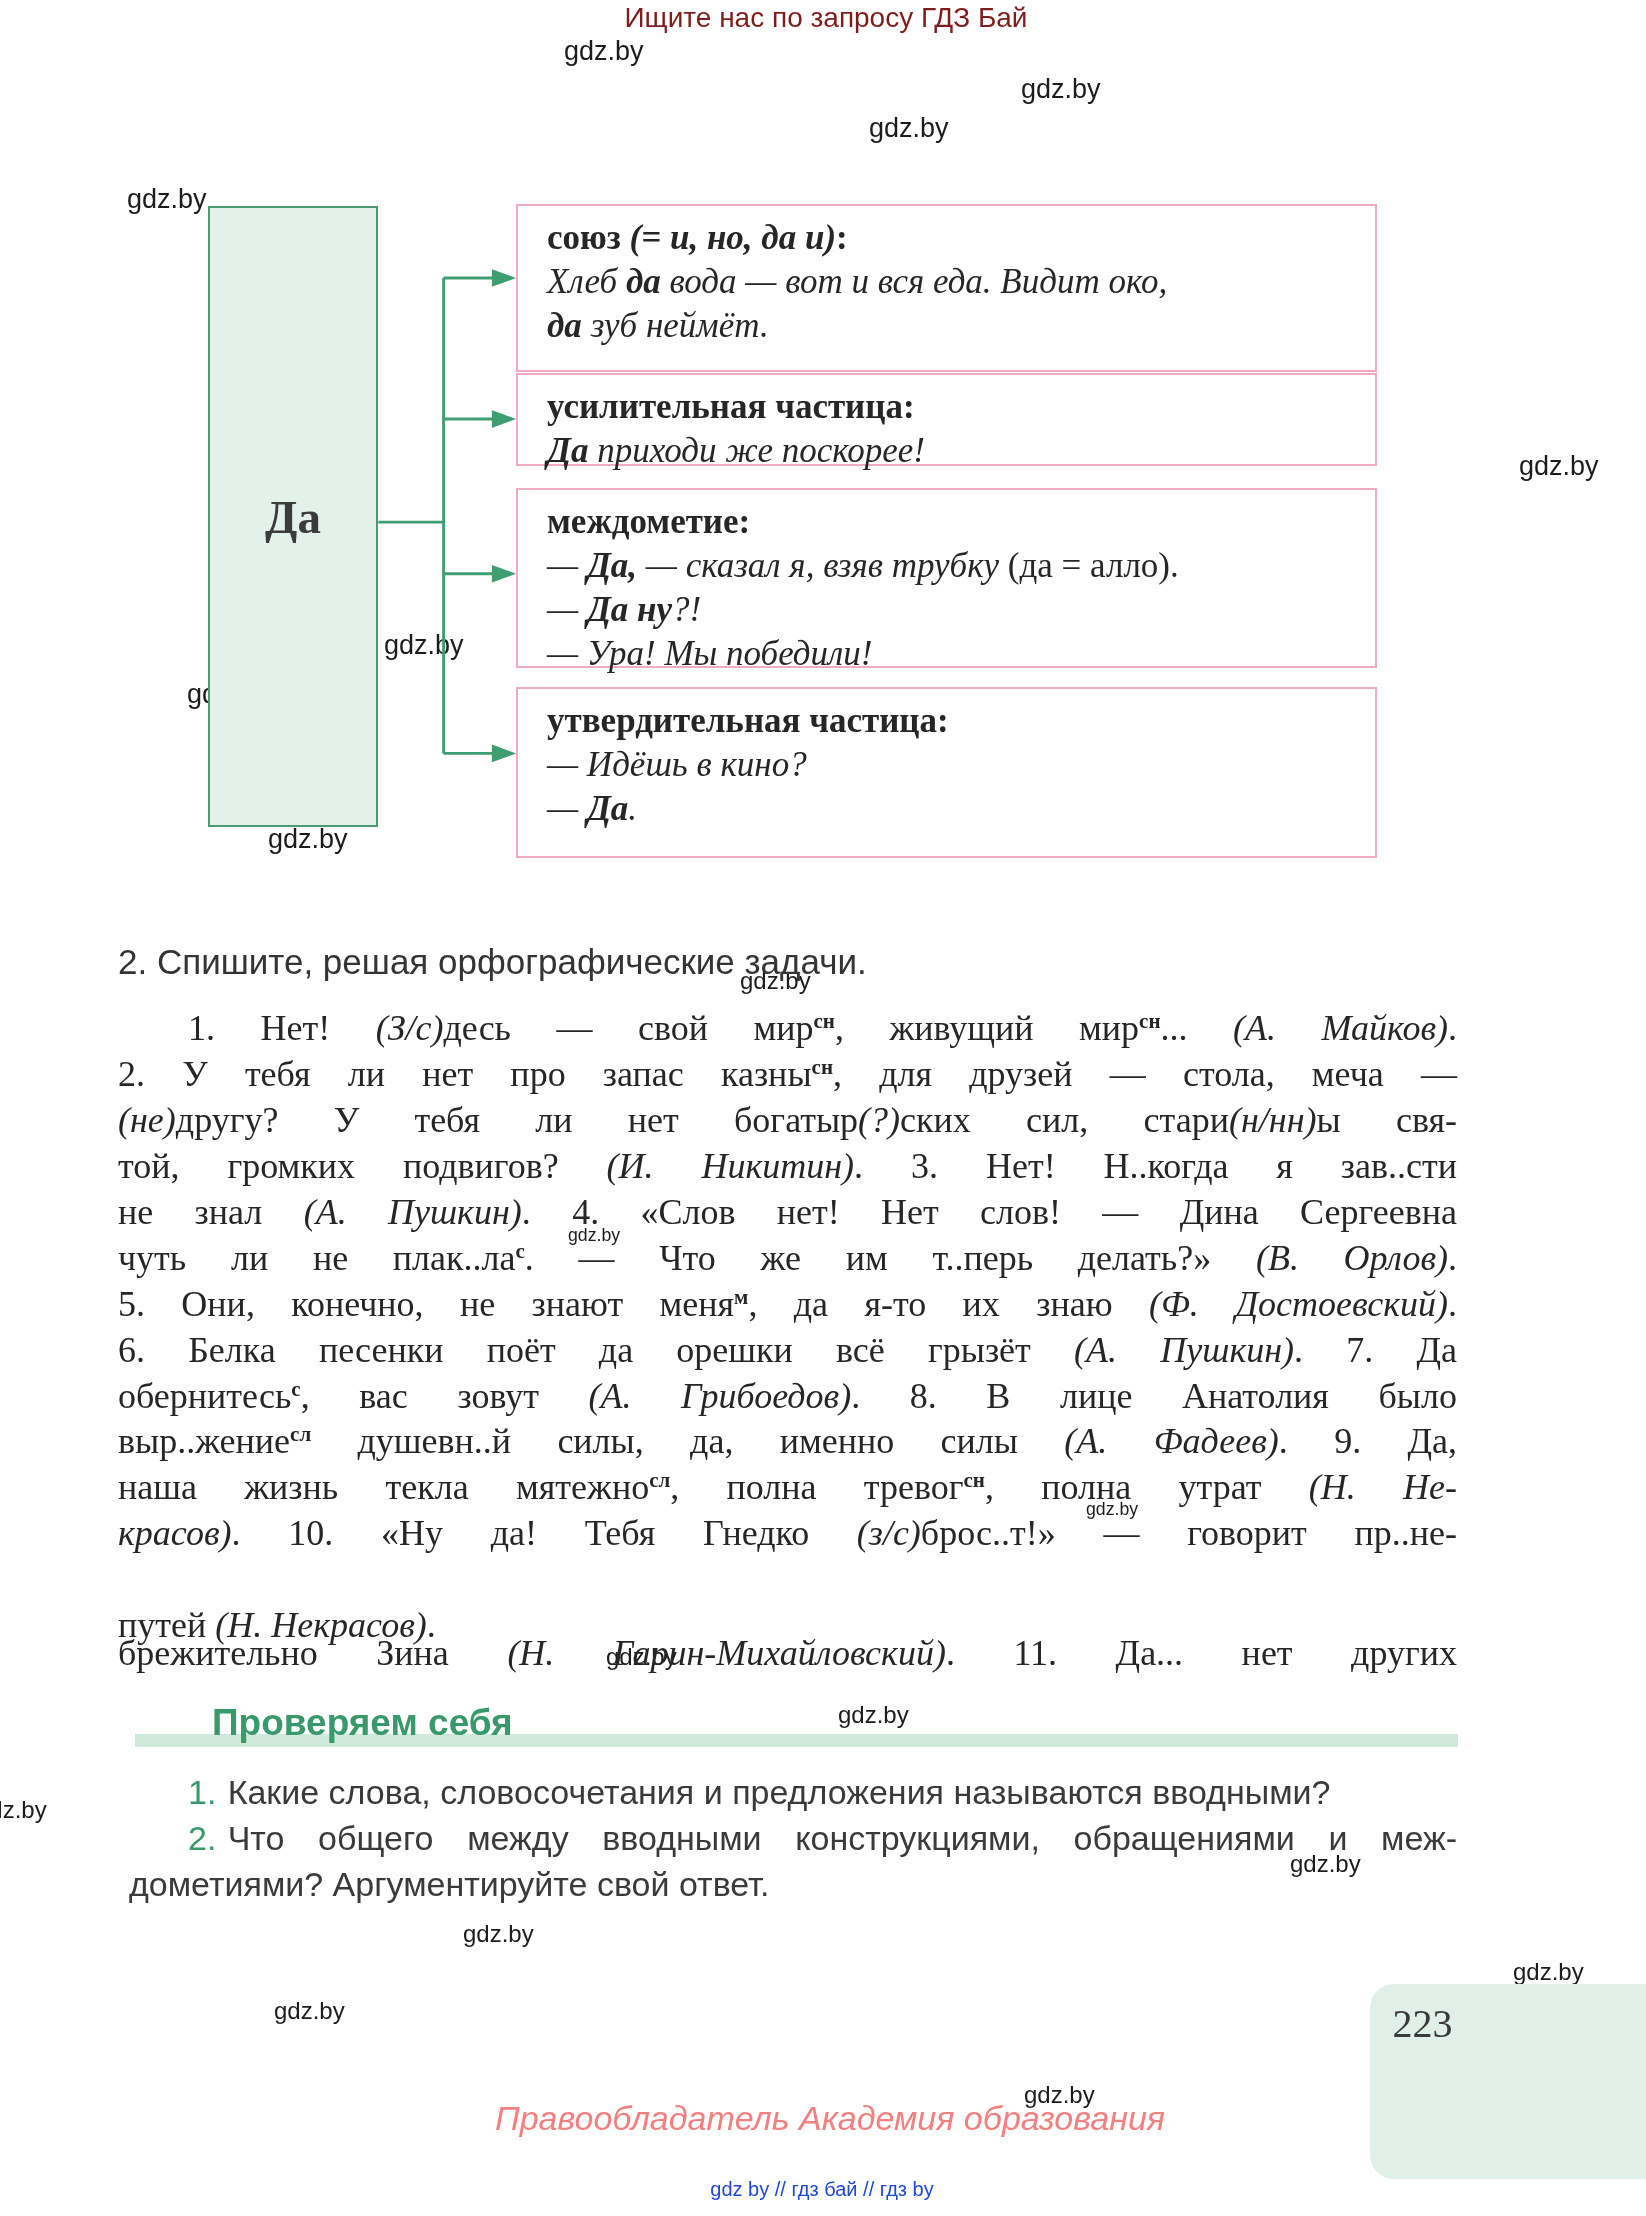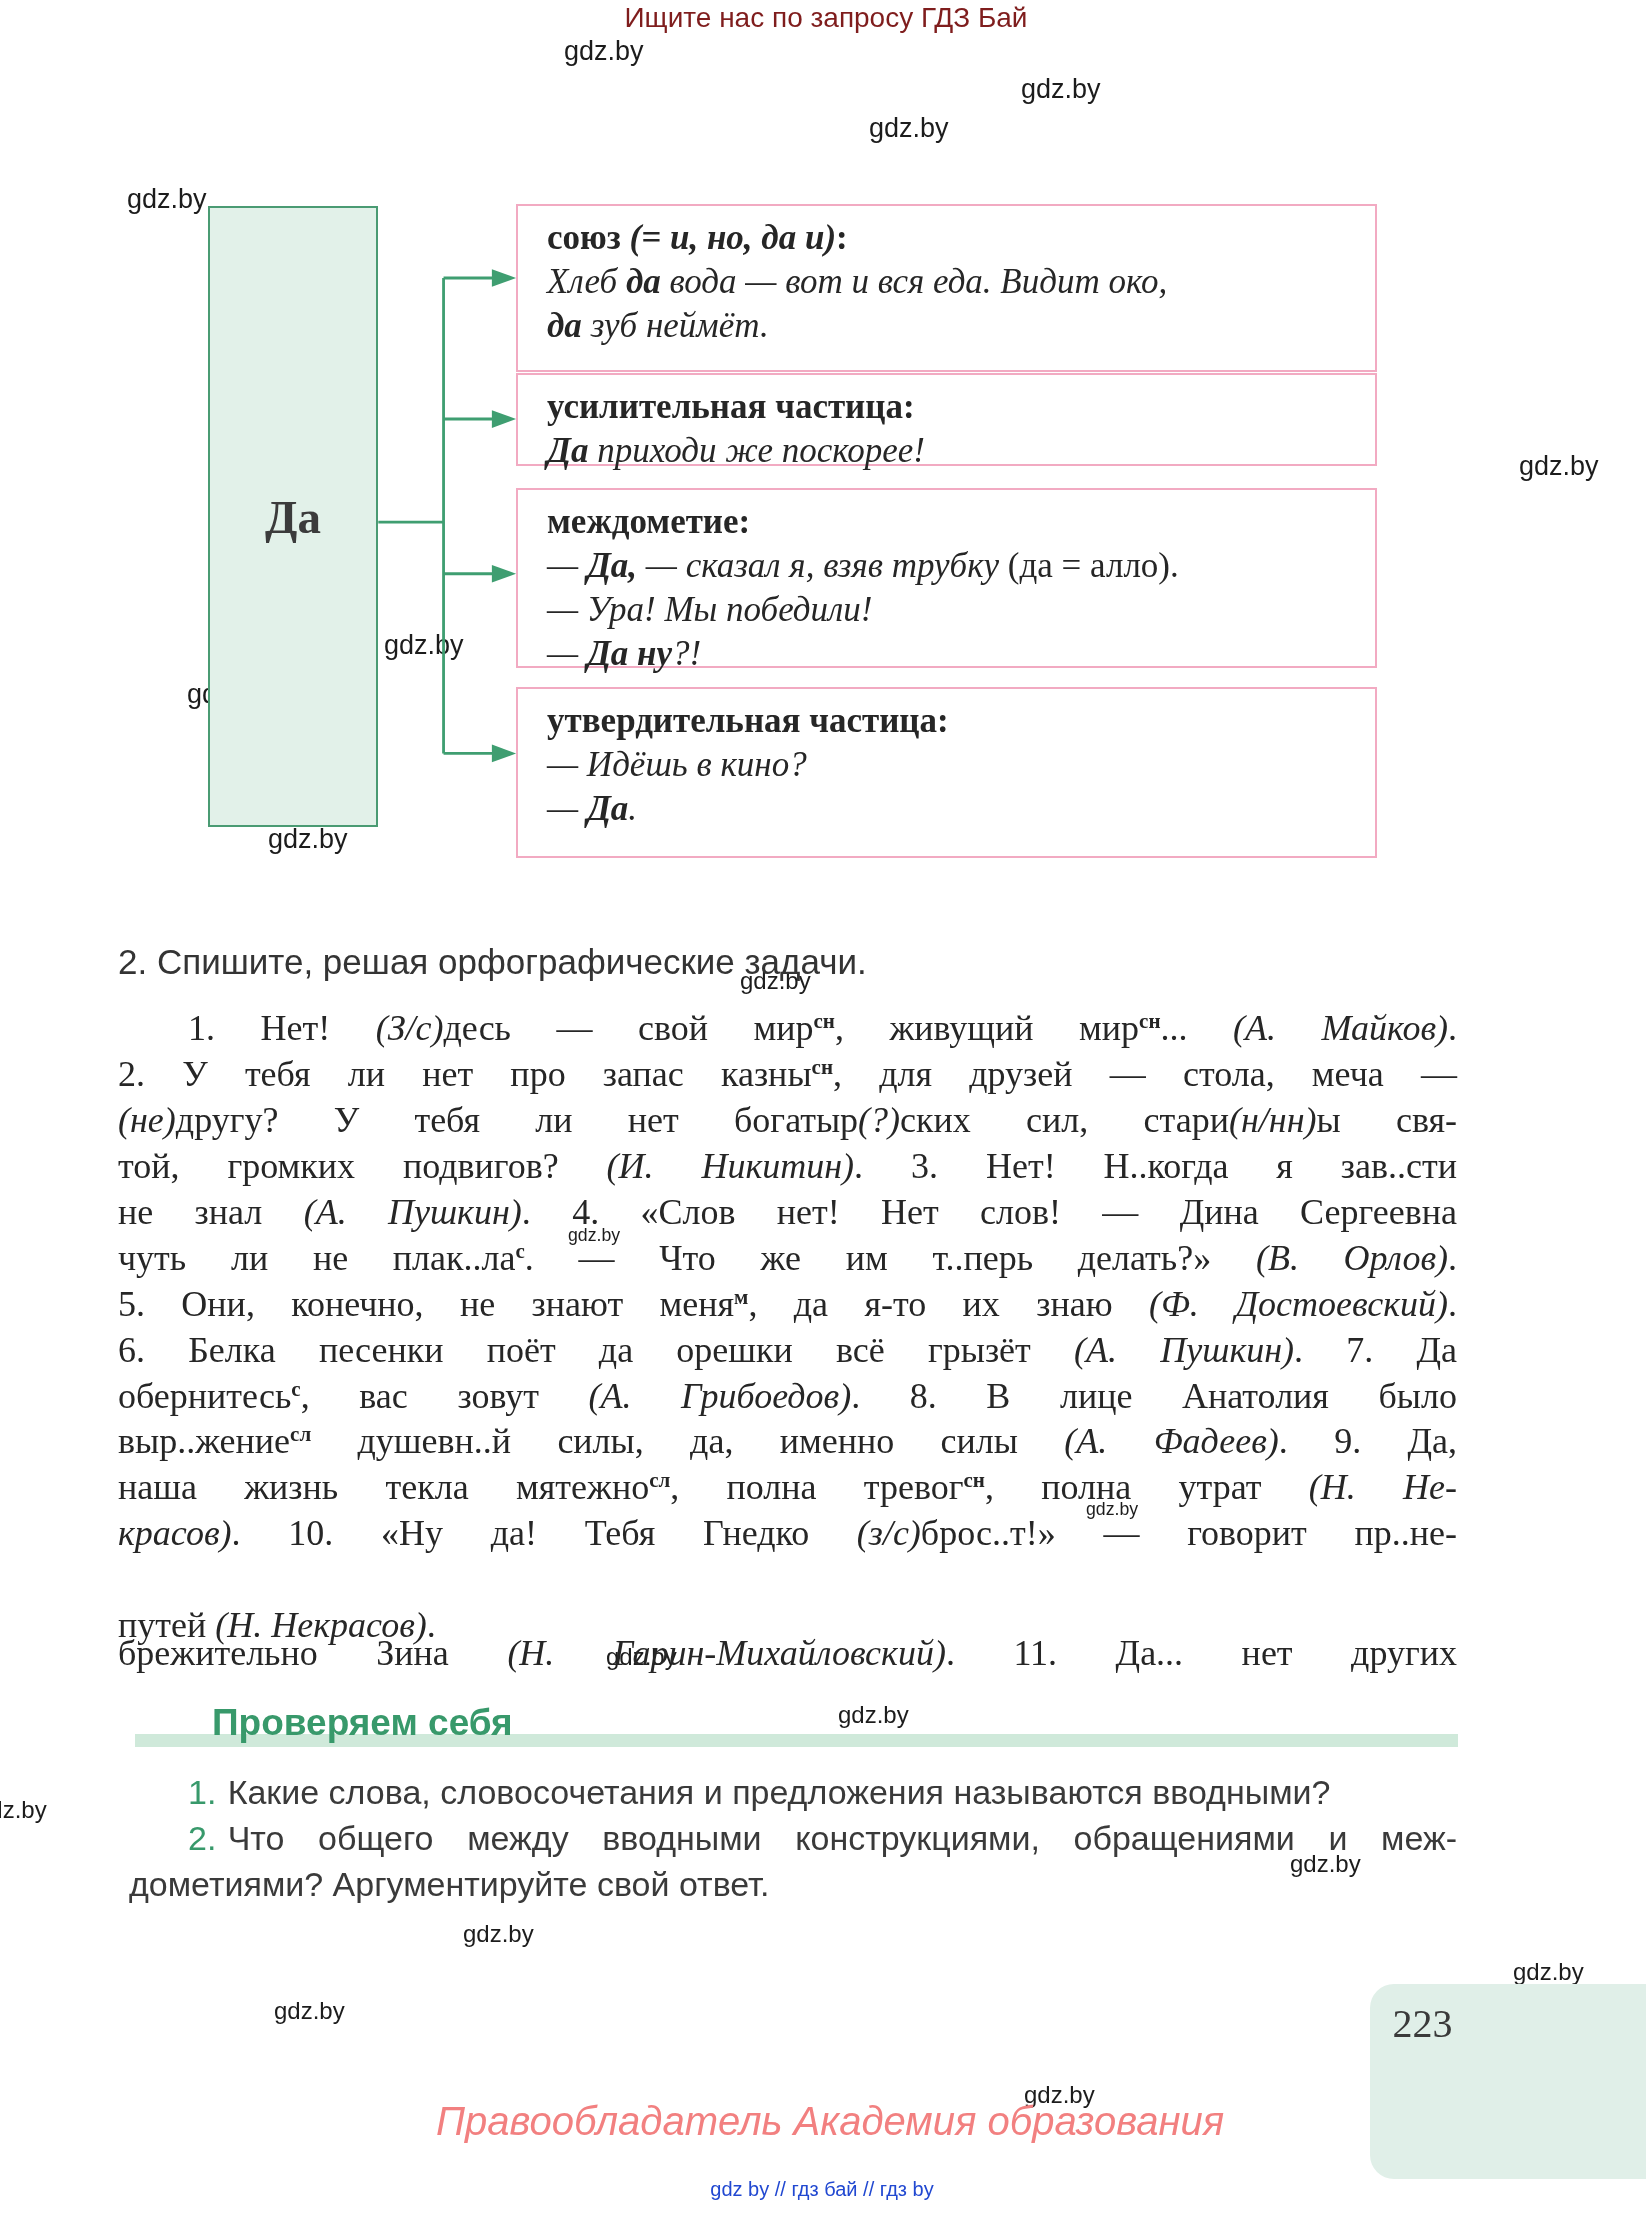--- a/index.html
+++ b/index.html
@@ -46,21 +46,21 @@
   .qline.qcont  { left:129px; width:1328px; }
   .qnum { color:#38996b; margin-right:11.3px; }
 
   
   .pagebox { position:absolute; left:1370px; top:1984px; width:306px; height:195px;
              background:#e0efe8; border-radius:24px; }
   .pagebox span { position:absolute; left:22.6px; top:16px; font-size:40px; color:#3a3a3a; }
 
   
   .copyright { position:absolute; left:306px; top:2099px; width:1048px; text-align:center;
-               font-family:"Liberation Sans", sans-serif; font-style:italic; font-size:40px; color:#f28080; }
+               font-family:"Liberation Sans", sans-serif; font-style:italic; font-size:34px; color:#f28080; }
   .footer { position:absolute; left:419px; top:2178px; width:806px; text-align:center;
             font-family:"Liberation Sans", sans-serif; font-size:20px; color:#2148d1; }
 </style>
 </head>
 <body>
 
 <div class="page">
 
   <div class="banner">Ищите нас по запросу ГДЗ Бай</div>
 
@@ -115,22 +115,22 @@
         <div class="bline"><span class="it">Хлеб </span><span class="it bd">да</span><span class="it"> вода — вот и вся еда. Видит око,</span></div>
         <div class="bline"><span class="it bd">да</span><span class="it"> зуб неймёт.</span></div>
       </div>
       <div class="pbox" style="top: 373px; height: 93px;">
         <div class="bline"><span class="bd">усилительная частица:</span></div>
         <div class="bline"><span class="it bd">Да</span><span class="it"> приходи же поскорее!</span></div>
       </div>
       <div class="pbox" style="top: 488px; height: 180px;">
         <div class="bline"><span class="bd">междометие:</span></div>
         <div class="bline"><span class="it">— </span><span class="it bd">Да,</span><span class="it"> — сказал я, взяв трубку </span><span>(да = алло).</span></div>
+        <div class="bline"><span class="it">— </span><span class="it bd">Да ну</span><span class="it">?!</span></div>
         <div class="bline"><span class="it">— Ура! Мы победили!</span></div>
-        <div class="bline"><span class="it">— </span><span class="it bd">Да ну</span><span class="it">?!</span></div>
       </div>
       <div class="pbox" style="top: 687px; height: 171px;">
         <div class="bline"><span class="bd">утвердительная частица:</span></div>
         <div class="bline"><span class="it">— Идёшь в кино?</span></div>
         <div class="bline"><span class="it">— </span><span class="it bd">Да</span><span class="it">.</span></div>
       </div>
     </div>
 
   <div class="instline" style="left:118px; top:942px; position:absolute;" id="inst2"><span>2. Спишите, решая орфографические задачи.</span></div>
 

